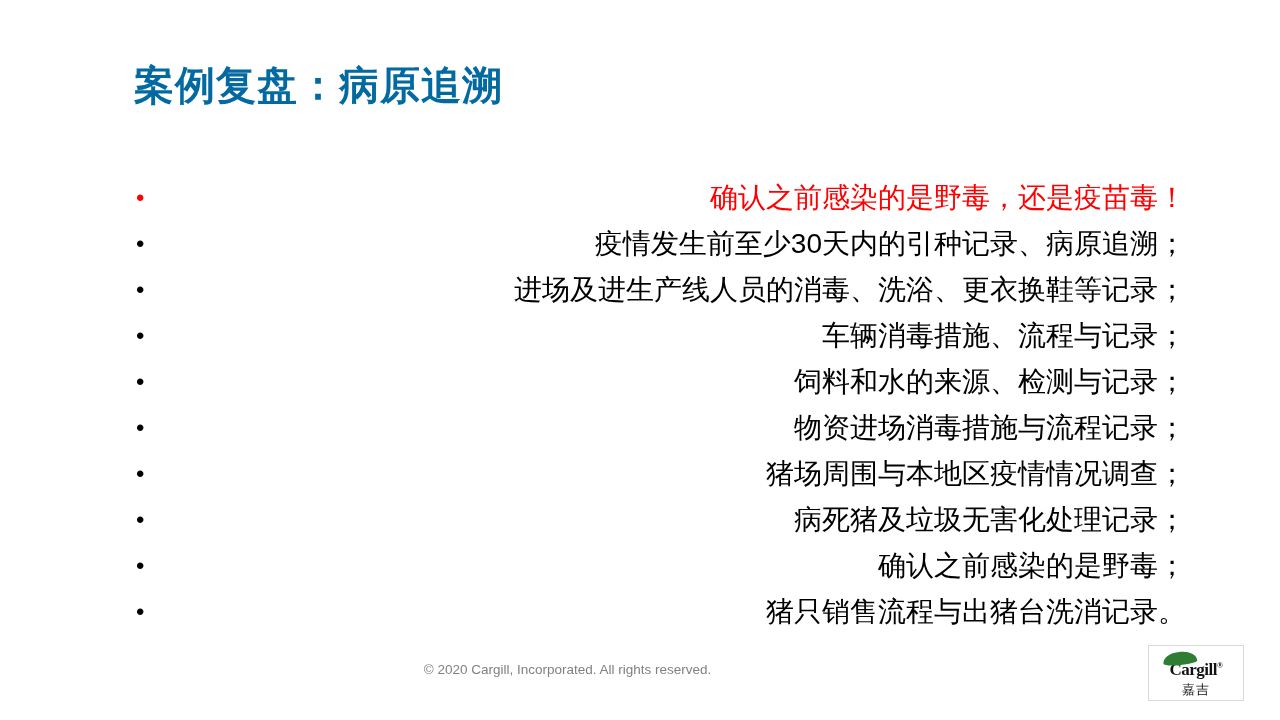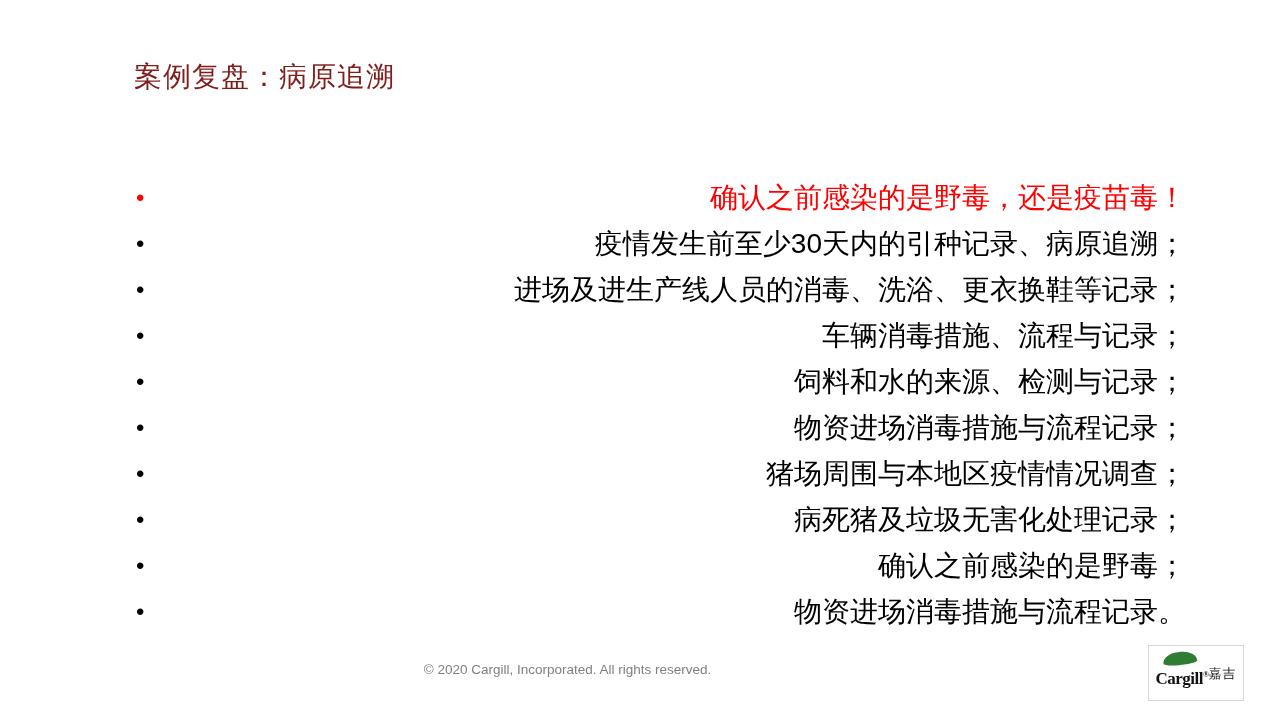--- a/index.html
+++ b/index.html
@@ -16,23 +16,23 @@
   .slide {
     position: relative;
     width: 1280px;
     height: 720px;
     background: #ffffff;
   }
   .slide-title {
     position: absolute;
     left: 134px;
     top: 58px;
-    font-size: 28px;
-    font-weight: normal;
-    color: #7f1d1d;
+    font-size: 40px;
+    font-weight: bold;
+    color: #0369a1;
     letter-spacing: 1px;
     white-space: nowrap;
   }
   .bullet-list {
     position: absolute;
     left: 136px;
     top: 175px;
     width: 1050px;
     list-style: none;
     margin: 0;
@@ -77,20 +77,21 @@
   .logo {
     position: absolute;
     left: 1148px;
     top: 645px;
     width: 96px;
     height: 56px;
     background: #ffffff;
     border: 1px solid #d9d9d9;
     box-sizing: border-box;
     display: flex;
+    flex-direction: column;
     align-items: center;
     justify-content: center;
   }
   .logo-leaf {
     position: absolute;
     left: 14px;
     top: 6px;
     width: 34px;
     height: 13px;
     background: #2E7D32;
@@ -155,21 +156,21 @@
     <li class="bullet-item">
       <span class="bullet-dot">•</span>
       <span class="bullet-text">病死猪及垃圾无害化处理记录；</span>
     </li>
     <li class="bullet-item">
       <span class="bullet-dot">•</span>
       <span class="bullet-text">确认之前感染的是野毒；</span>
     </li>
     <li class="bullet-item">
       <span class="bullet-dot">•</span>
-      <span class="bullet-text">物资进场消毒措施与流程记录。</span>
+      <span class="bullet-text">猪只销售流程与出猪台洗消记录。</span>
     </li>
   </ul>
 
   <div class="copyright">© 2020 Cargill, Incorporated. All rights reserved.</div>
 
   <div class="logo">
     <span class="logo-leaf"></span>
     <span class="logo-word"><span>Cargill</span><sup>®</sup></span>
     <span class="logo-cn">嘉吉</span>
   </div>

